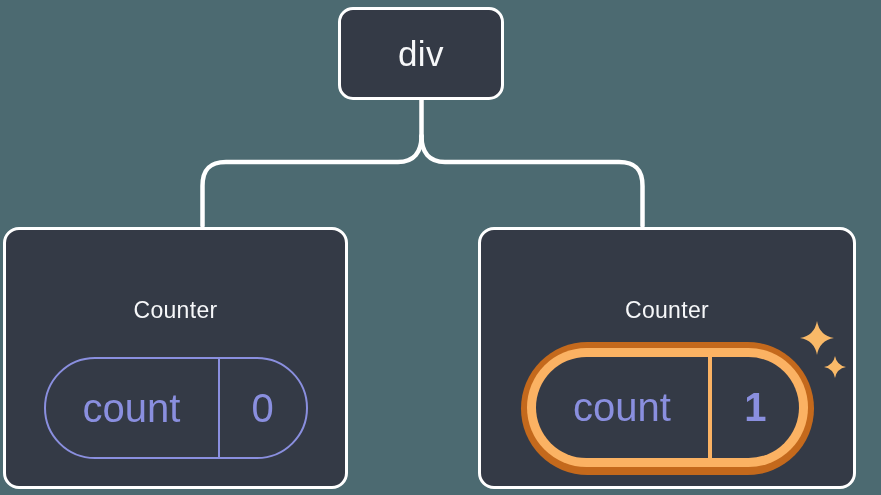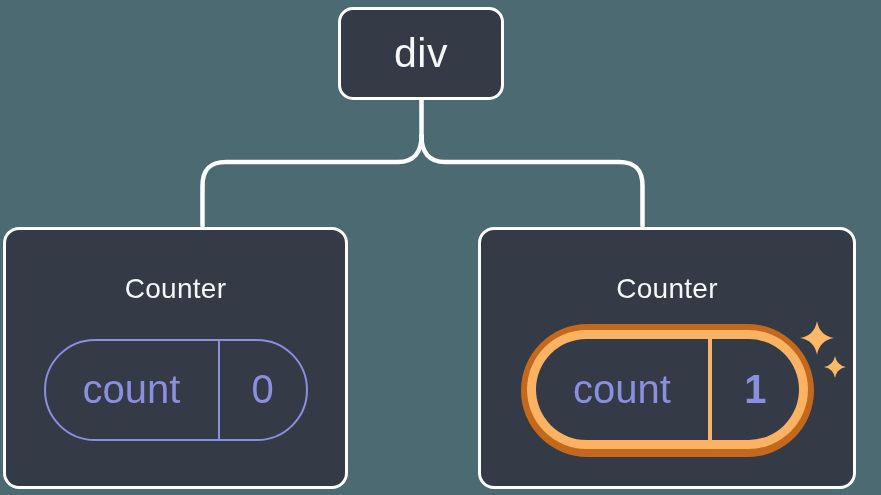--- a/index.html
+++ b/index.html
@@ -47,38 +47,38 @@
 
   .root-node {
     left: 338px; top: 7px;
     width: 166px; height: 93px;
     display: flex;
     align-items: center;
     justify-content: center;
   }
   .root-label {
     color: var(--text-primary);
-    font-size: 41px;
+    font-size: 35px;
     font-weight: 500;
     letter-spacing: 0.5px;
   }
 
   .counter-card {
     display: flex;
     flex-direction: column;
     align-items: center;
     border-radius: 16px;
   }
   .counter-card.left  { left: 3px;   top: 227px; width: 345px; height: 262px; }
   .counter-card.right { left: 478px; top: 227px; width: 378px; height: 262px; }
 
   .card-title {
-    margin-top: 44px;
+    margin-top: 68px;
     color: var(--text-primary);
-    font-size: 28px;
+    font-size: 23px;
     font-weight: 500;
     letter-spacing: 0.3px;
     line-height: 1.1;
   }
 
   
   .state-pill {
     margin-top: 34px;
     width: 264px;
     height: 102px;

